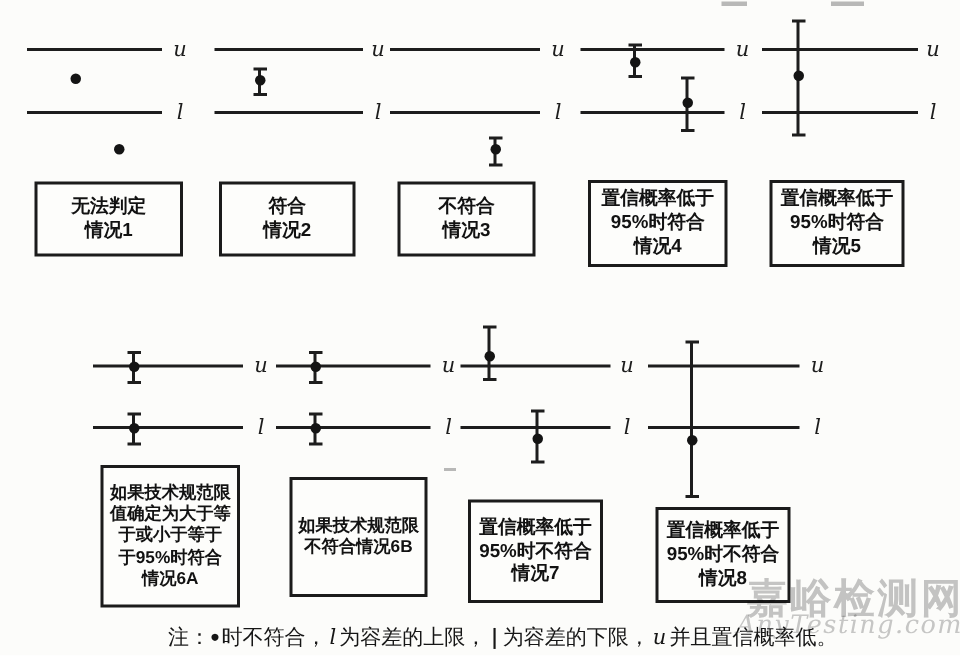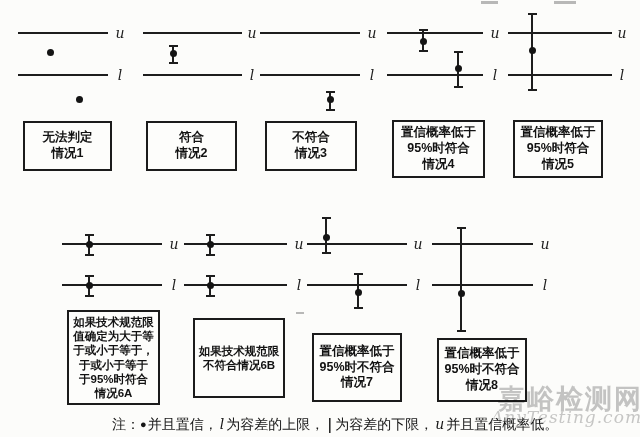--- a/index.html
+++ b/index.html
@@ -125,21 +125,21 @@
       <div class="cap" style="left: 322px; top: 252px;"></div>
       <div class="dot" style="left: 323px; top: 234px;"></div>
       <div class="vline" style="left: 357px; top: 274px; height: 34px;"></div>
       <div class="cap" style="left: 354px; top: 273px;"></div>
       <div class="cap" style="left: 354px; top: 307px;"></div>
       <div class="dot" style="left: 355px; top: 289px;"></div>
       <div class="vline" style="left: 460px; top: 228px; height: 103px;"></div>
       <div class="cap" style="left: 457px; top: 227px;"></div>
       <div class="cap" style="left: 457px; top: 330px;"></div>
       <div class="dot" style="left: 458px; top: 290px;"></div>
-      <div class="case-box" style="left: 23px; top: 121px; width: 89px; height: 50px;">
+      <div class="case-box" style="left: 23px; top: 121px; width: 99px; height: 50px;">
         <div class="case-line">无法判定</div>
         <div class="case-line">情况1</div>
       </div>
       <div class="case-box" style="left: 146px; top: 121px; width: 91px; height: 50px;">
         <div class="case-line">符合</div>
         <div class="case-line">情况2</div>
       </div>
       <div class="case-box" style="left: 265px; top: 121px; width: 92px; height: 50px;">
         <div class="case-line">不符合</div>
         <div class="case-line">情况3</div>
@@ -150,21 +150,20 @@
         <div class="case-line">情况4</div>
       </div>
       <div class="case-box" style="left: 513px; top: 120px; width: 90px; height: 58px;">
         <div class="case-line">置信概率低于</div>
         <div class="case-line">95%时符合</div>
         <div class="case-line">情况5</div>
       </div>
       <div class="case-box dense" style="left: 67px; top: 310px; width: 93px; height: 95px;">
         <div class="case-line">如果技术规范限</div>
         <div class="case-line">值确定为大于等</div>
-        <div class="case-line">于或小于等于，</div>
         <div class="case-line">于或小于等于</div>
         <div class="case-line">于95%时符合</div>
         <div class="case-line">情况6A</div>
       </div>
       <div class="case-box dense" style="left: 193px; top: 318px; width: 92px; height: 80px;">
         <div class="case-line">如果技术规范限</div>
         <div class="case-line">不符合情况6B</div>
       </div>
       <div class="case-box" style="left: 312px; top: 333px; width: 90px; height: 69px;">
         <div class="case-line">置信概率低于</div>
@@ -173,16 +172,16 @@
       </div>
       <div class="case-box" style="left: 437px; top: 338px; width: 90px; height: 64px;">
         <div class="case-line">置信概率低于</div>
         <div class="case-line">95%时不符合</div>
         <div class="case-line">情况8</div>
       </div>
       <div class="artifact" style="left: 481px; top: 1px; width: 17px; height: 3px;"></div>
       <div class="artifact" style="left: 554px; top: 1px; width: 22px; height: 3px;"></div>
       <div class="artifact" style="left: 296px; top: 312px; width: 8px; height: 2px;"></div>
     </div>
-  <div class="note" id="note"><span class="note-cjk">注：</span><span class="note-sym">●</span><span class="note-cjk">并且置信，</span><span class="note-var">l</span><span class="note-cjk">为容差的上限，</span><span class="note-bar">|</span><span class="note-cjk">为容差的下限，</span><span class="note-var">u</span><span class="note-cjk">并且置信概率低。</span></div>
+  <div class="note" id="note"><span class="note-cjk">注：</span><span class="note-sym">●</span><span class="note-cjk">时不符合，</span><span class="note-var">l</span><span class="note-cjk">为容差的上限，</span><span class="note-bar">|</span><span class="note-cjk">为容差的下限，</span><span class="note-var">u</span><span class="note-cjk">并且置信概率低。</span></div>
   <div class="watermark-title">嘉峪检测网</div>
   <div class="watermark-domain">AnyTesting.com</div>
 </div>
 
 </body></html>

